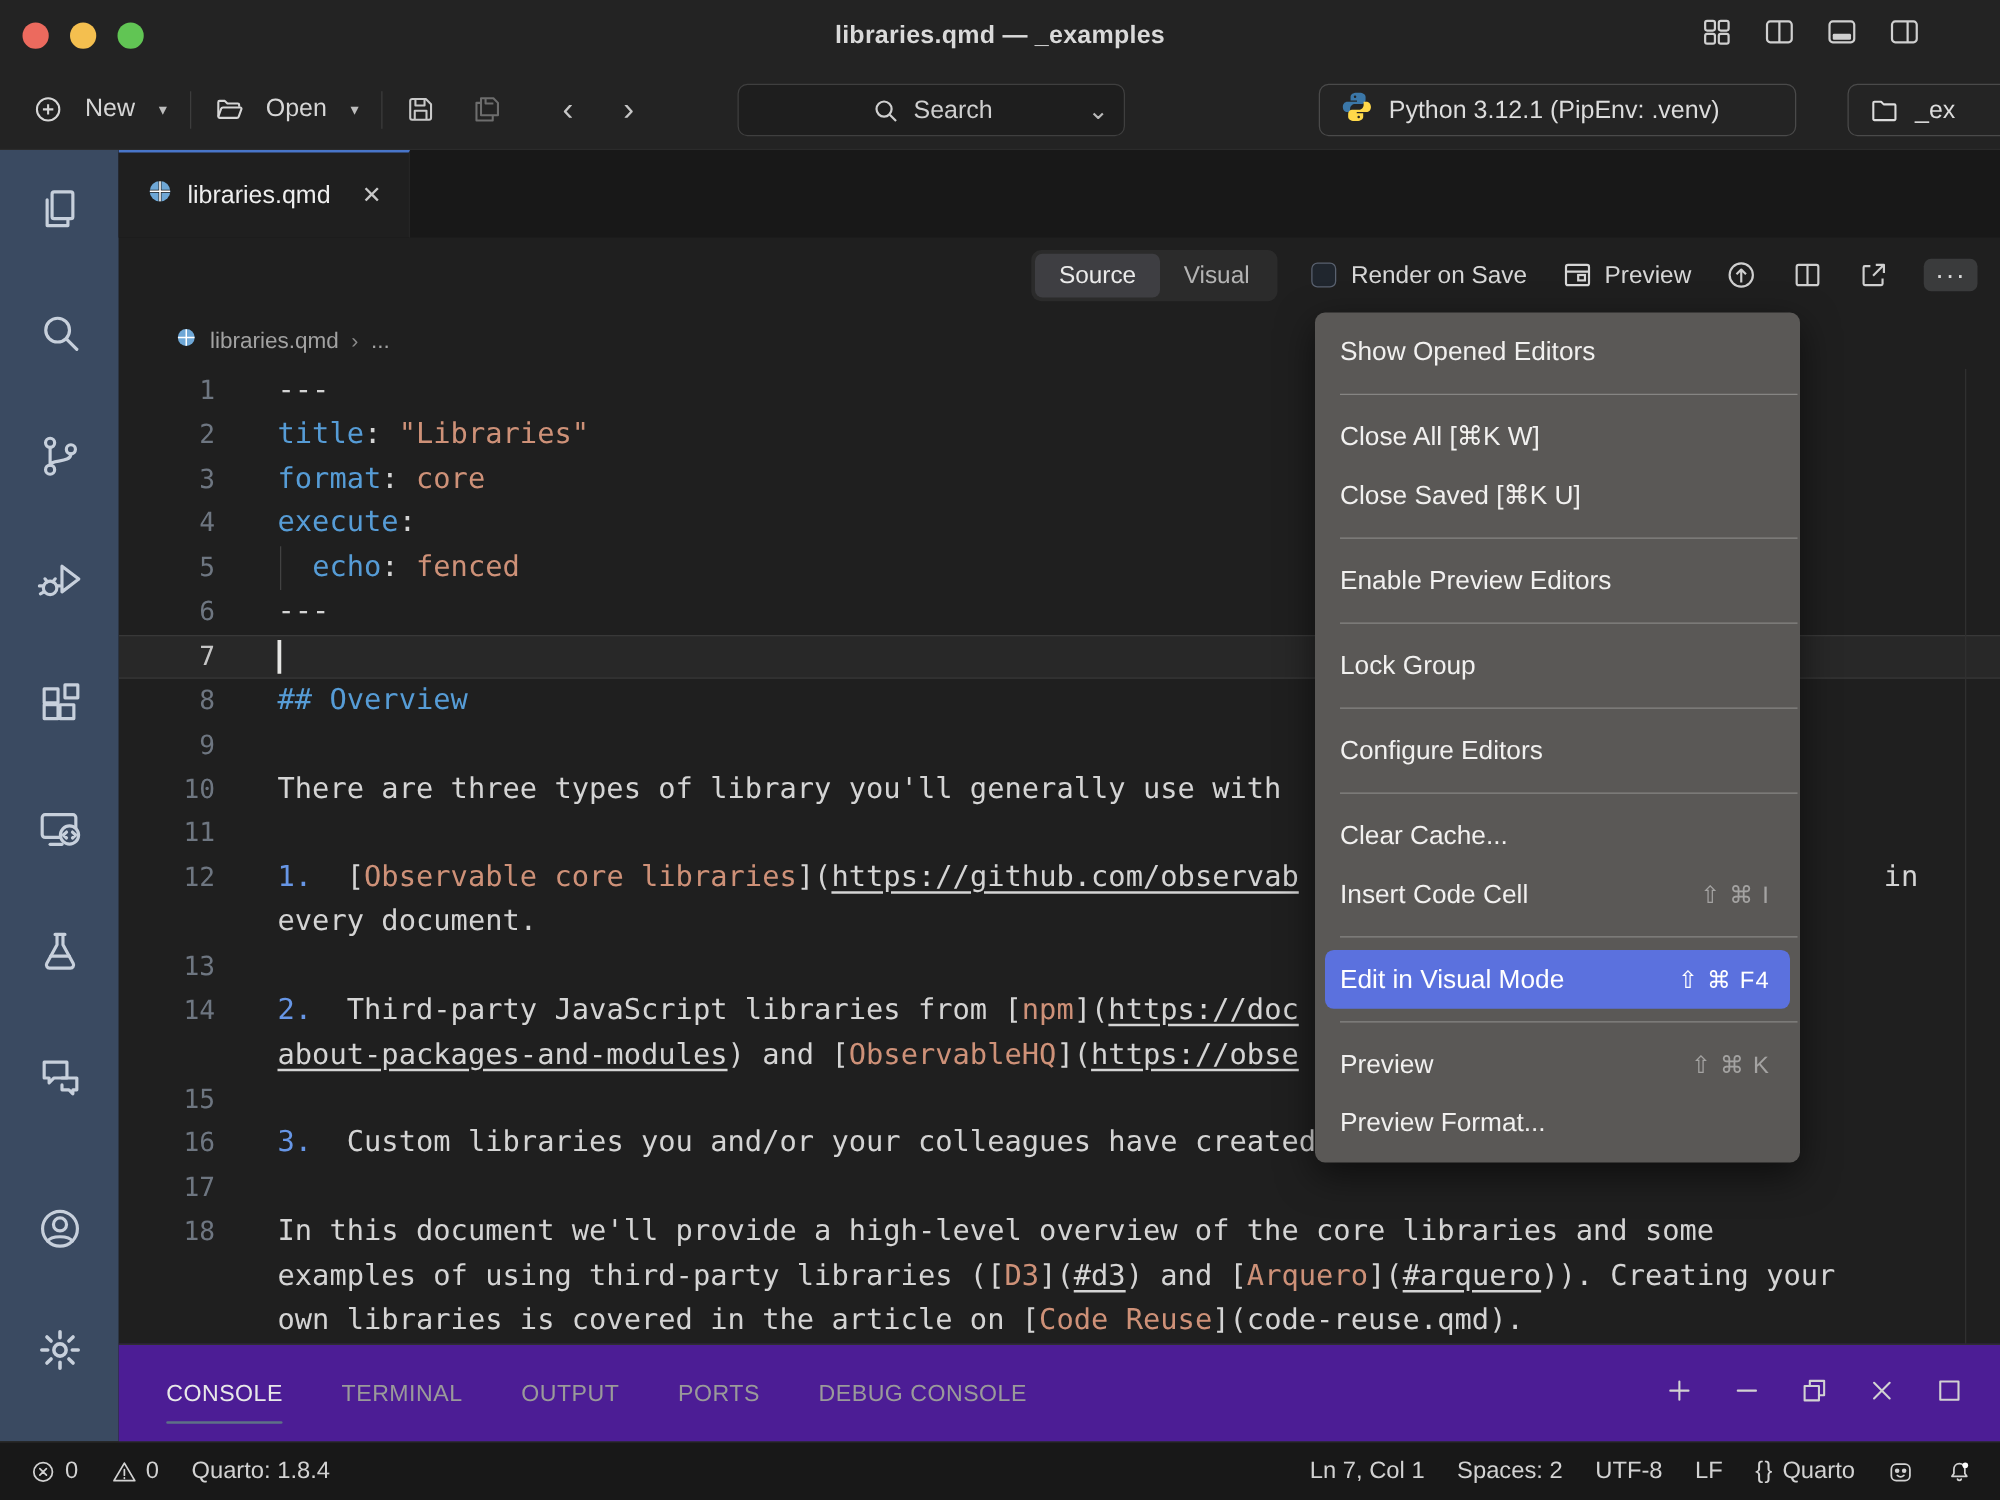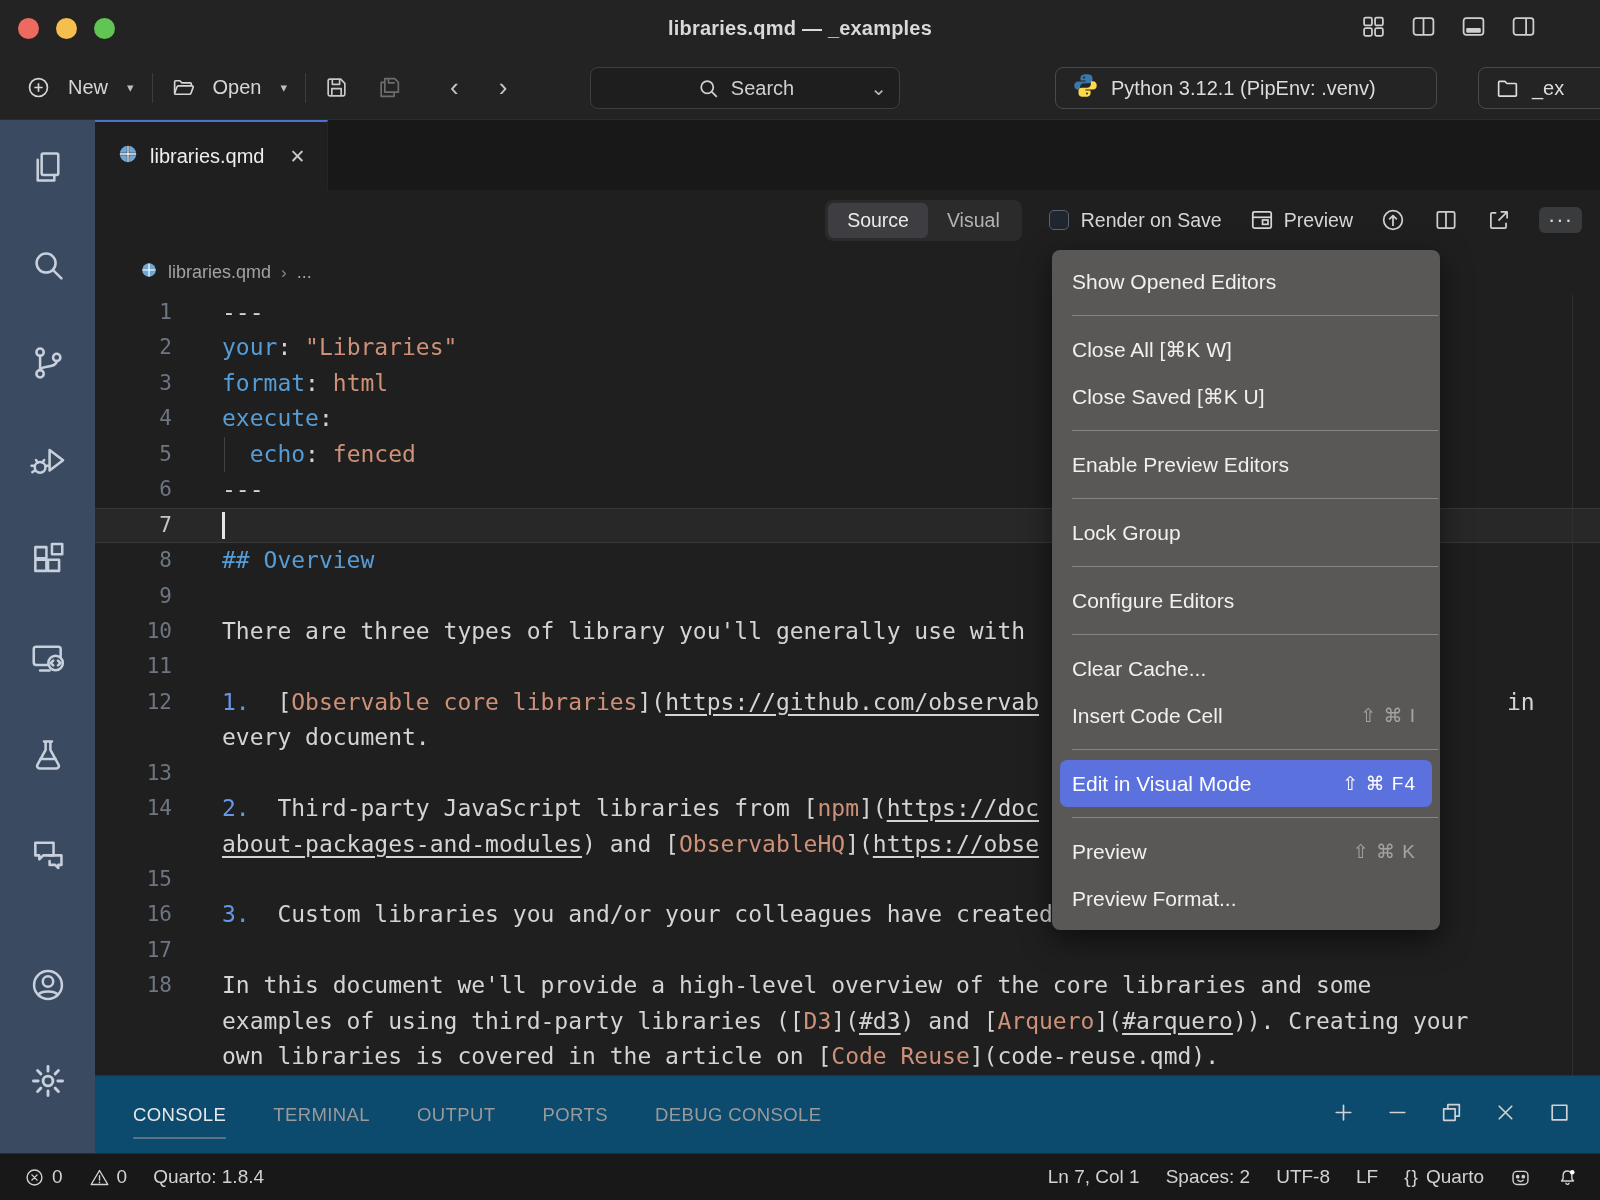--- a/index.html
+++ b/index.html
@@ -83,21 +83,21 @@
                 box-shadow: inset 0 1px 0 rgba(255,255,255,.08), inset 0 -1px 0 rgba(255,255,255,.08); }
   .row.active .ln { color:#c6c6c6; }
   .tk-p { color:#d4d4d4; } .tk-k { color:#569cd6; } .tk-s { color:#ce9178; }
   .tk-n { color:#6796e6; } .tk-h { color:#569cd6; font-weight:normal; }
   .tk-u { color:#d4d4d4; text-decoration:underline; text-underline-offset:4px; }
   .cursor-caret { position:absolute; left:127px; top:4px; bottom:4px; width:2.5px; background:#e6e6e4; }
   .indent-guide { position:absolute; left:129px; top:0; bottom:0; width:1px; background:#424242; }
   .frag { position:absolute; top:0; }
 
   
-  .panelstrip { height:78px; flex:none; border-top:1px solid #2f2f2f; background:#0c4a6e;
+  .panelstrip { height:78px; flex:none; border-top:1px solid #2f2f2f; background:#4c1d95;
                 display:flex; align-items:center; padding-left:38px; gap:47px; position:relative; }
   .ptab { font-size:18.5px; letter-spacing:.4px; color:#9a9a9a; height:100%; display:flex; align-items:center; position:relative; }
   .ptab.active { color:#e8e8e8; }
   .ptab.active::after { content:""; position:absolute; left:0; right:0; bottom:14px; height:2.5px;
                         background:#5d7187; border-radius:2px; }
   .panel-actions { position:absolute; right:28px; top:0; height:100%; display:flex; align-items:center; gap:29px; color:#d2d2d2; }
   .panel-actions svg { width:25px; height:25px; }
 
   
   .statusbar { height:47px; flex:none; background:#181818; border-top:1px solid #2c2c2c;
@@ -331,22 +331,22 @@
               <circle cx="12" cy="12" r="9" fill="#6ea7d6"></circle>
               <path d="M12 3.2v17.6M3.2 12h17.6" stroke="#fff" stroke-width="1.6"></path>
             </svg></span>
         <span>libraries.qmd</span>
         <span class="bc-chev">›</span>
         <span>...</span>
       </div>
 
       <div class="code-area" id="code-area">
           <div class="row"><span class="ln">1</span><span class="code"><span class="tk-p">---</span></span></div>
-          <div class="row"><span class="ln">2</span><span class="code"><span class="tk-k">your</span><span class="tk-p">: </span><span class="tk-s">"Libraries"</span></span></div>
-          <div class="row"><span class="ln">3</span><span class="code"><span class="tk-k">format</span><span class="tk-p">: </span><span class="tk-s">html</span></span></div>
+          <div class="row"><span class="ln">2</span><span class="code"><span class="tk-k">title</span><span class="tk-p">: </span><span class="tk-s">"Libraries"</span></span></div>
+          <div class="row"><span class="ln">3</span><span class="code"><span class="tk-k">format</span><span class="tk-p">: </span><span class="tk-s">core</span></span></div>
           <div class="row"><span class="ln">4</span><span class="code"><span class="tk-k">execute</span><span class="tk-p">:</span></span></div>
           <div class="row"><span class="ln">5</span><span class="indent-guide"></span><span class="code"><span class="tk-p">  </span><span class="tk-k">echo</span><span class="tk-p">: </span><span class="tk-s">fenced</span></span></div>
           <div class="row"><span class="ln">6</span><span class="code"><span class="tk-p">---</span></span></div>
           <div class="row active"><span class="ln">7</span><span class="code"></span><span class="cursor-caret"></span></div>
           <div class="row"><span class="ln">8</span><span class="code"><span class="tk-h">## Overview</span></span></div>
           <div class="row"><span class="ln">9</span><span class="code"></span></div>
           <div class="row"><span class="ln">10</span><span class="code"><span class="tk-p">There are three types of library you'll generally use with</span></span></div>
           <div class="row"><span class="ln">11</span><span class="code"></span></div>
           <div class="row"><span class="ln">12</span><span class="code"><span class="tk-n">1.</span><span class="tk-p">  [</span><span class="tk-s">Observable core libraries</span><span class="tk-p">](</span><span class="tk-u">https://github.com/observab</span></span><span class="frag tk-p" style="left: 1412px;">in</span></div>
           <div class="row"><span class="ln"></span><span class="code"><span class="tk-p">every document.</span></span></div>

